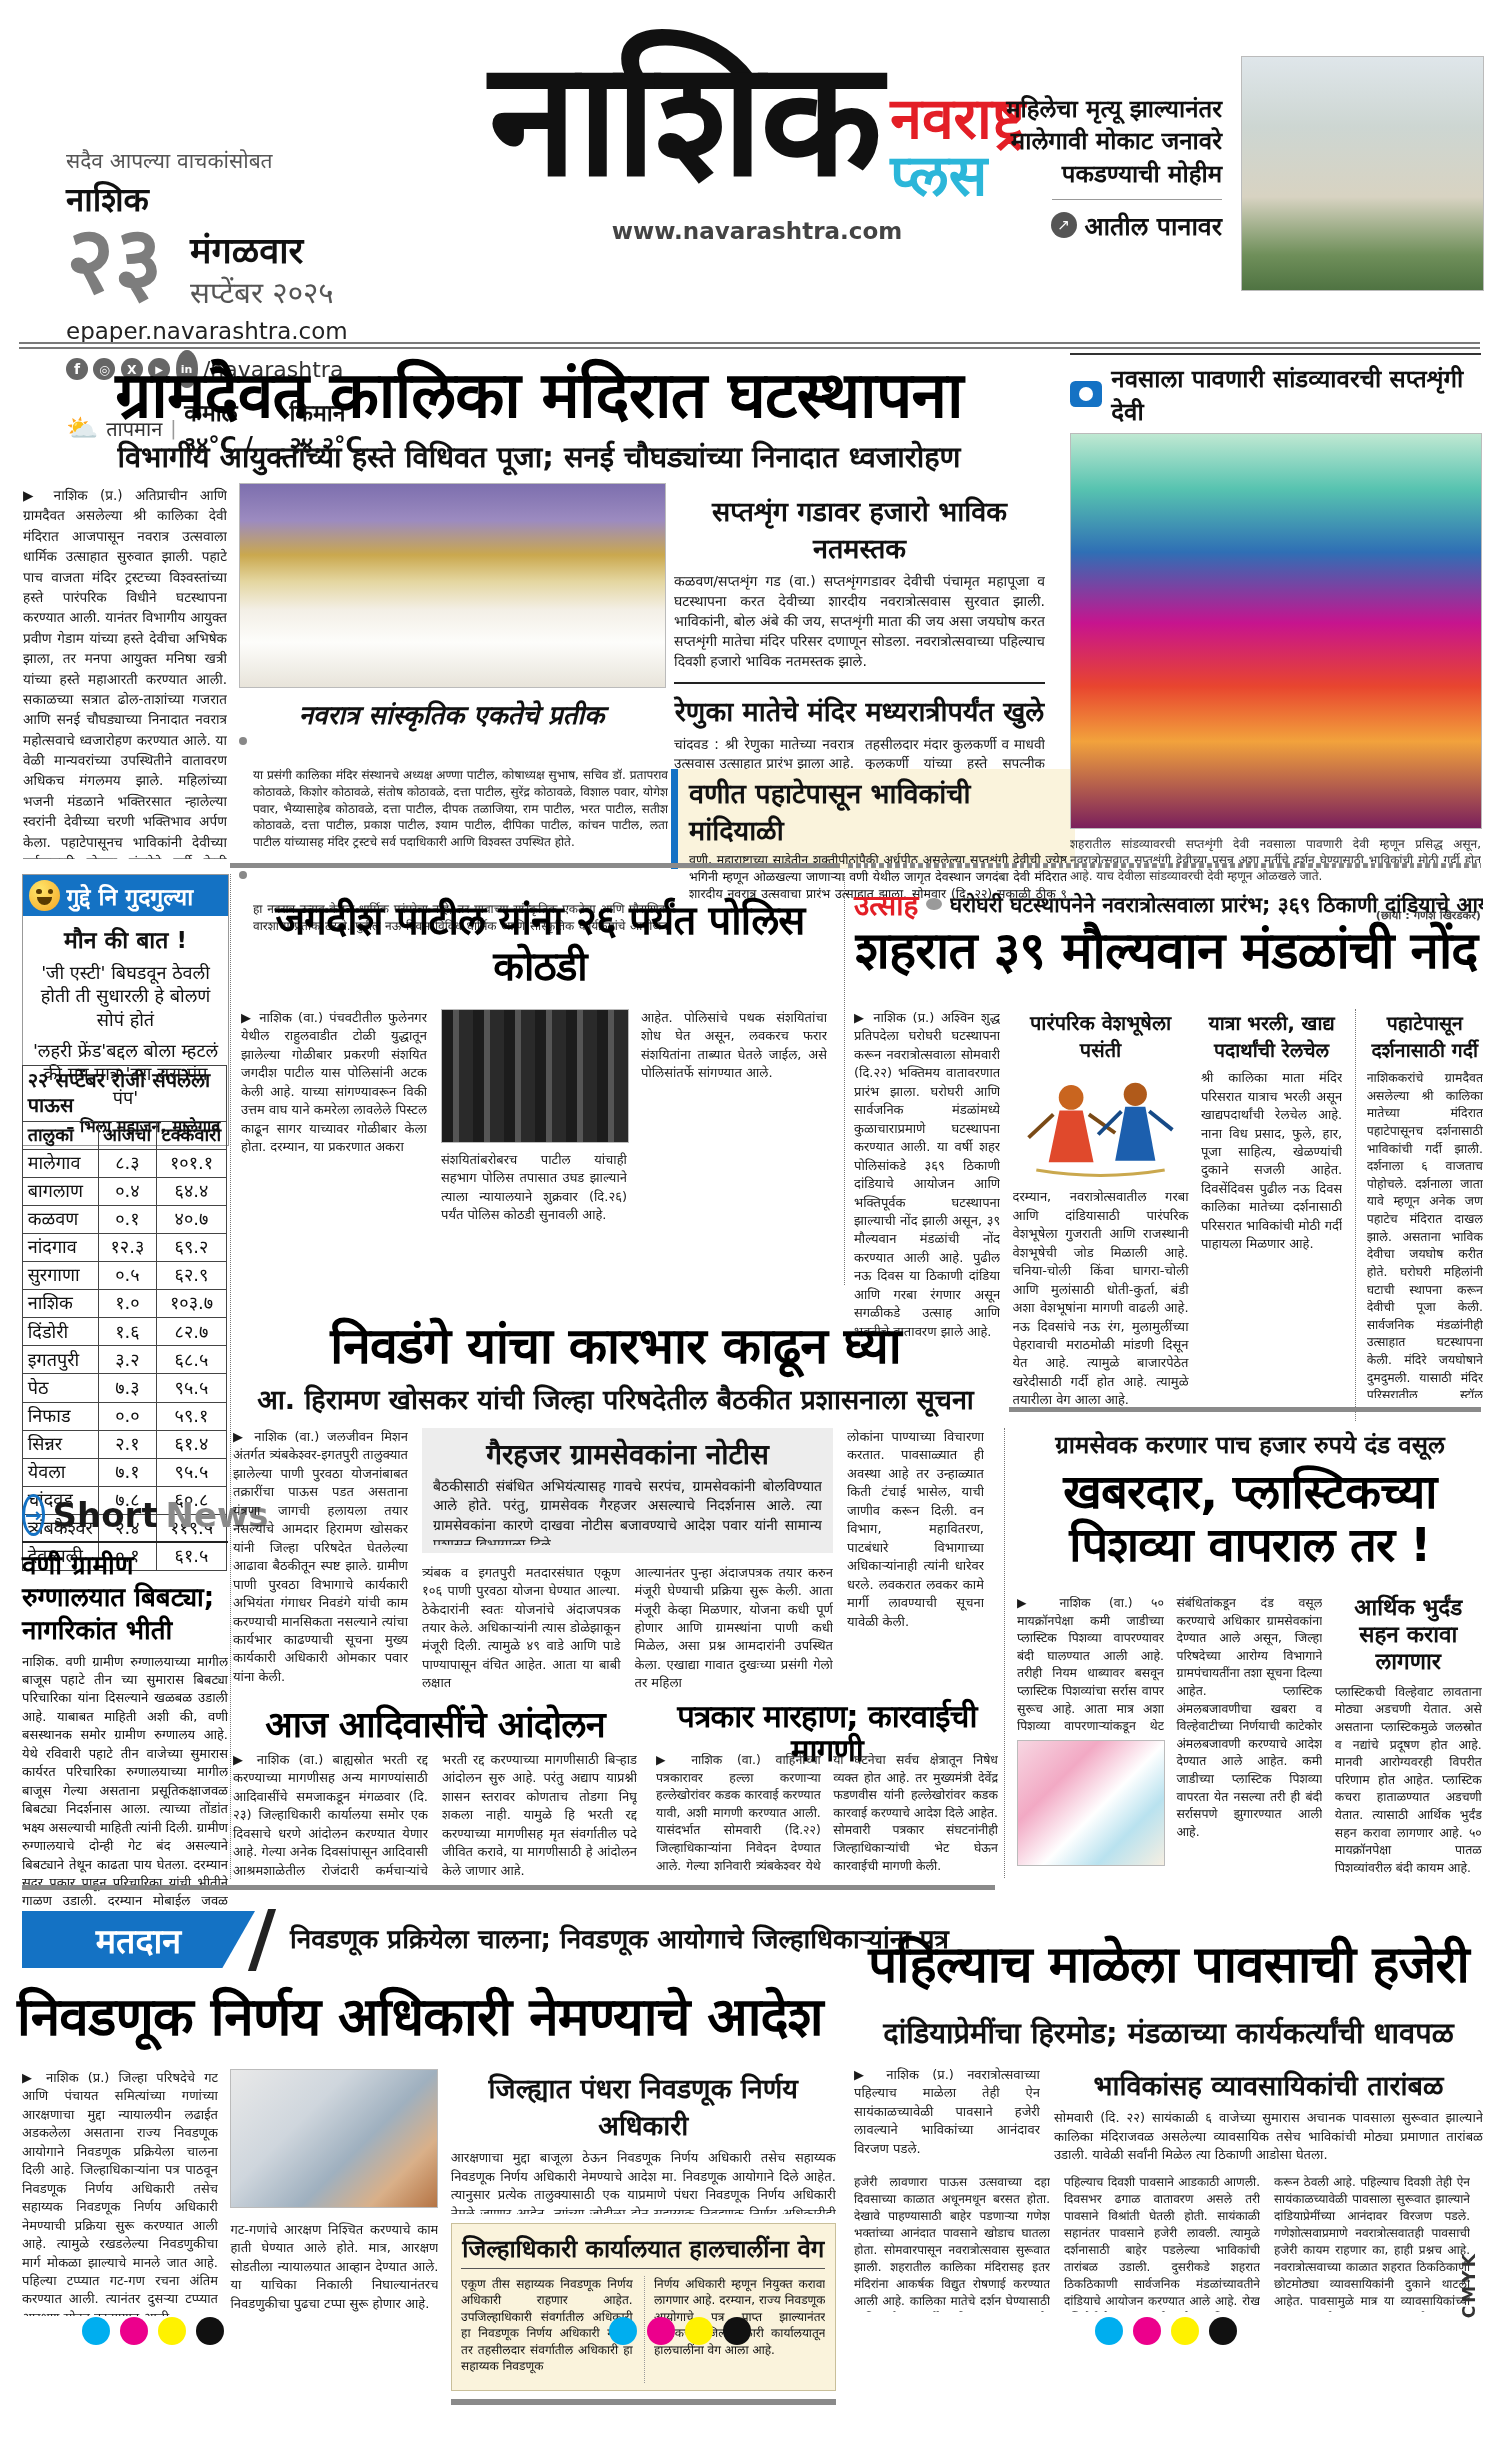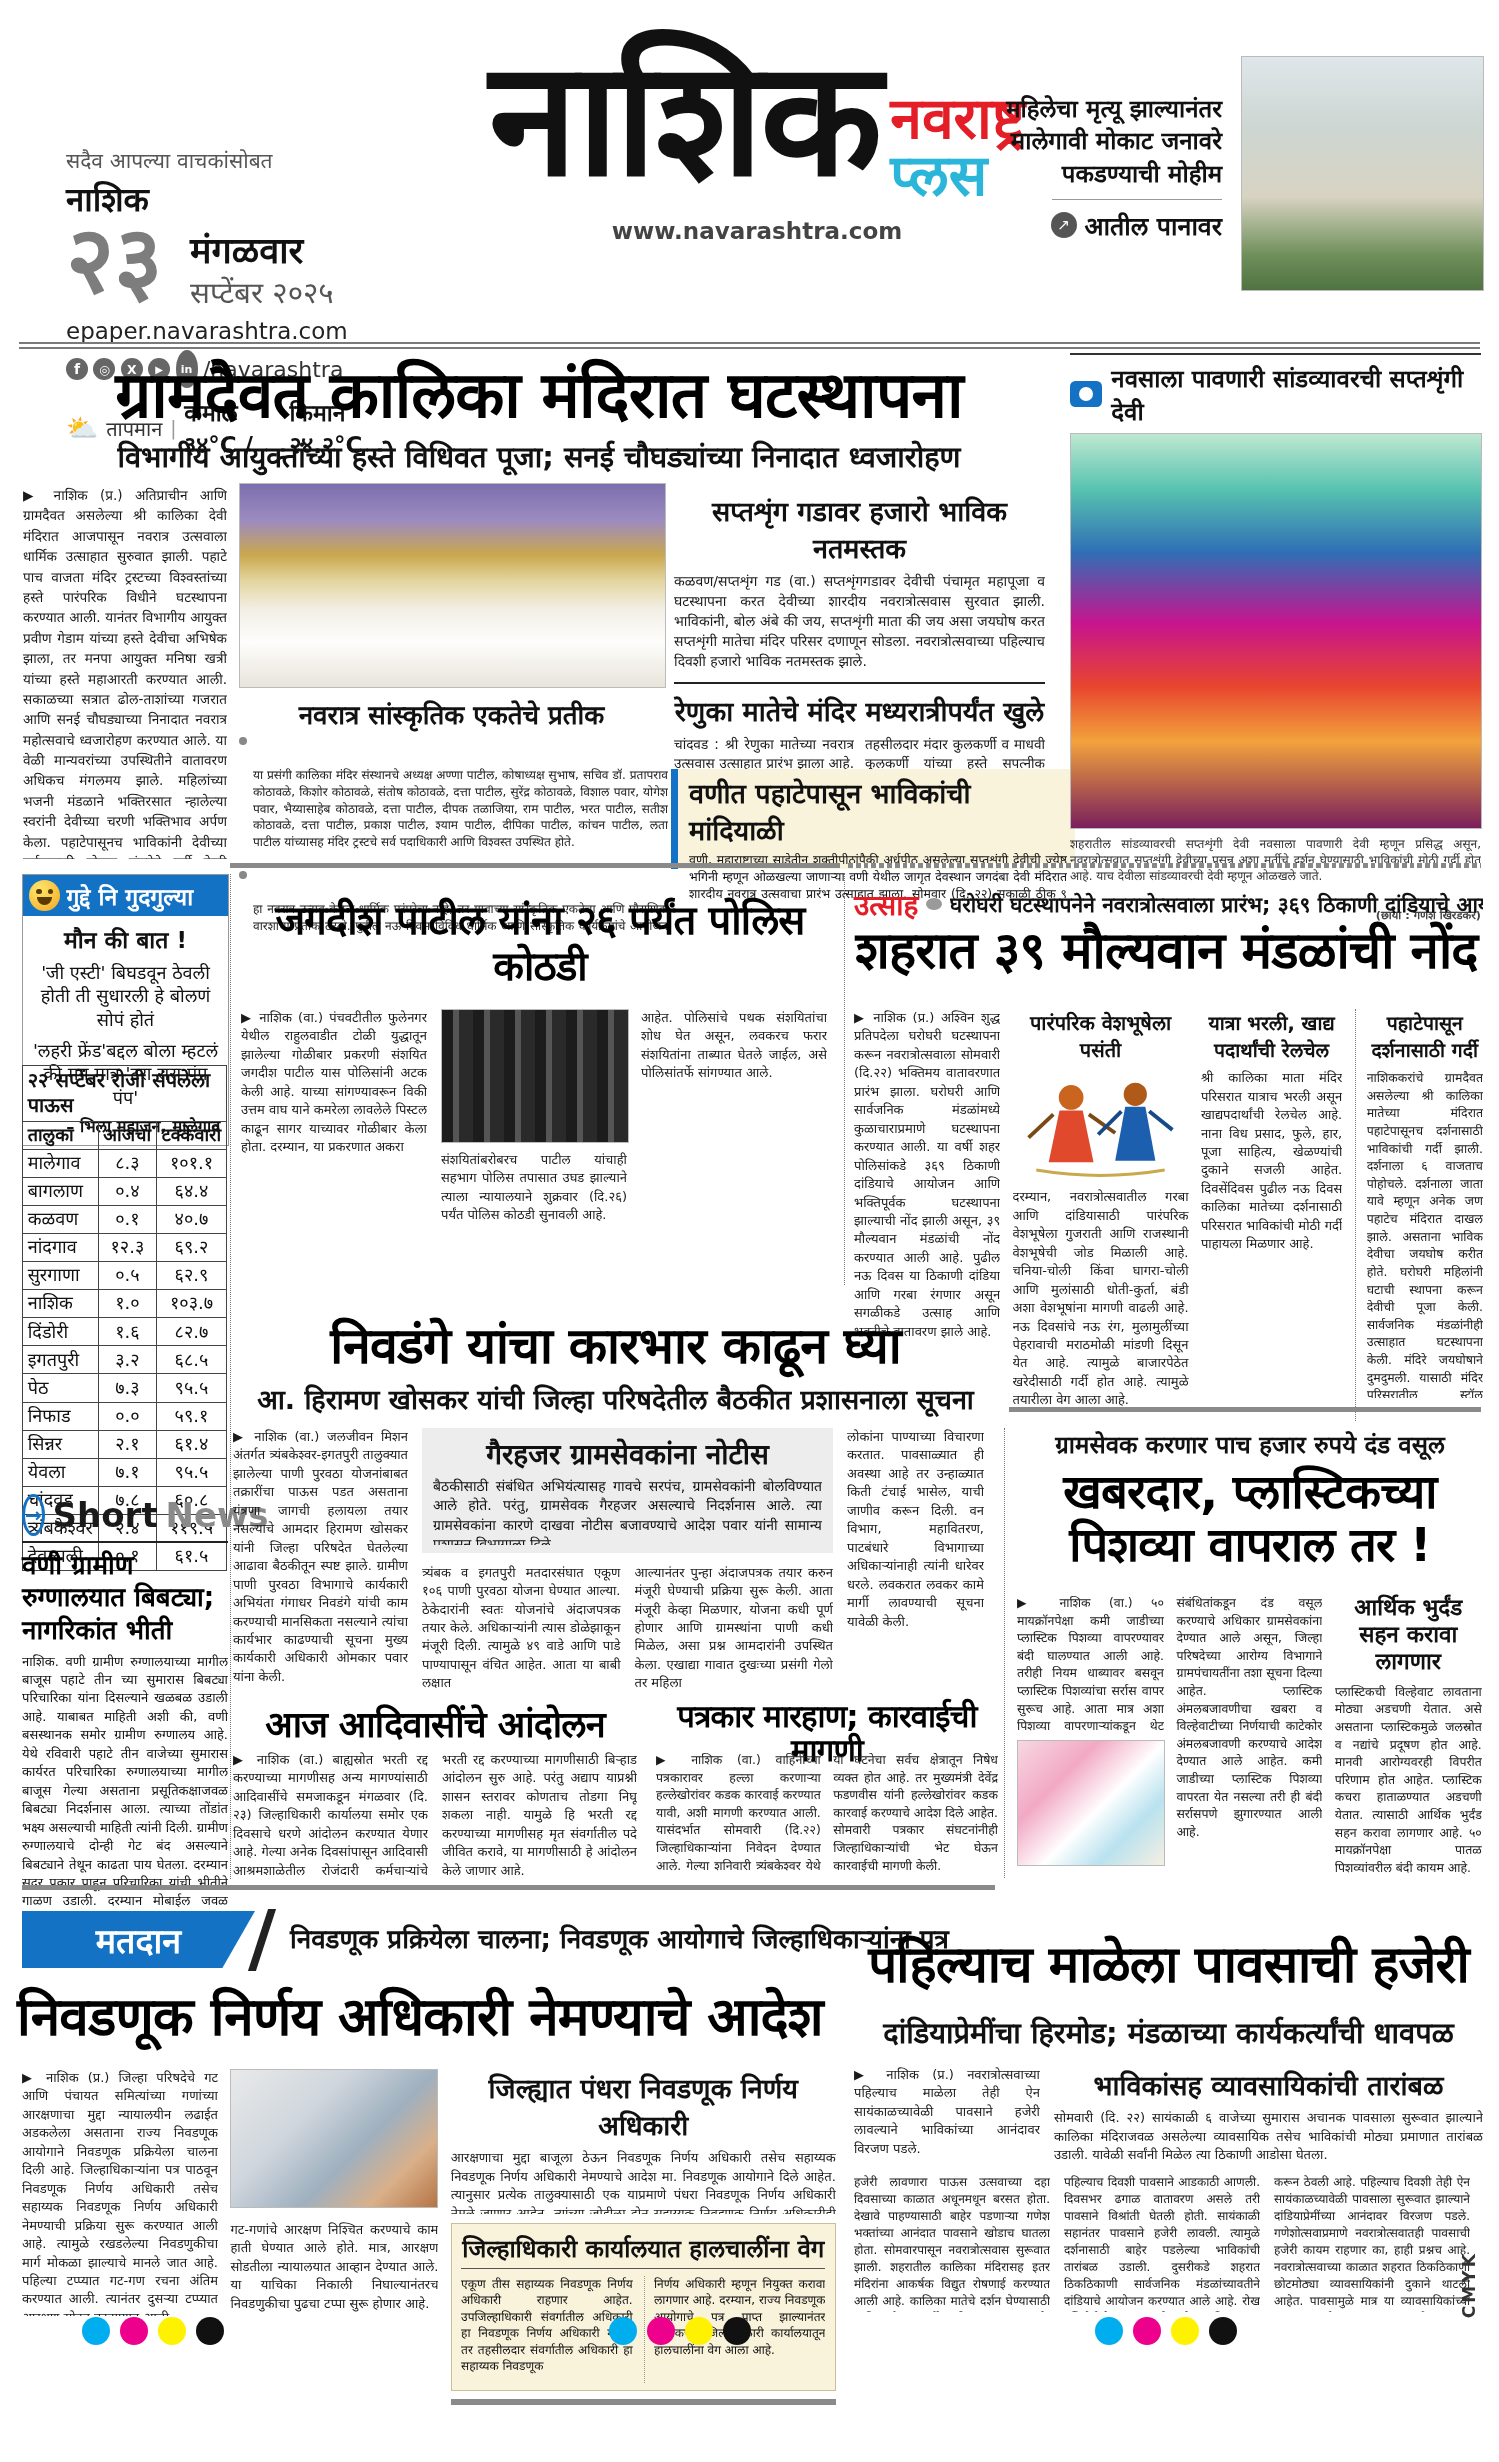--- a/index.html
+++ b/index.html
@@ -87,21 +87,21 @@
   <div class="abs photo ph-bldg" style="left:1241px;top:56px;width:241px;height:233px;"></div>
 
   <div class="abs dbl-rule" style="left:19.4px;top:342px;width:1461px;"></div>
 
   <div class="abs c headline" style="left:23px;top:363px;width:1032px;font-size:64px;line-height:1.0;">ग्रामदैवत कालिका मंदिरात घटस्थापना</div>
   <div class="abs c b" style="left:23px;top:436px;width:1032px;font-size:29px;">विभागीय आयुक्तांच्या हस्ते विधिवत पूजा; सनई चौघड्यांच्या निनादात ध्वजारोहण</div>
 
   <div class="abs j body-txt clip" style="left:23px;top:485px;width:204px;height:374px;font-size:13.6px;line-height:1.5;">▶ नाशिक (प्र.) अतिप्राचीन आणि ग्रामदैवत असलेल्या श्री कालिका देवी मंदिरात आजपासून नवरात्र उत्सवाला धार्मिक उत्साहात सुरुवात झाली. पहाटे पाच वाजता मंदिर ट्रस्टच्या विश्वस्तांच्या हस्ते पारंपरिक विधीने घटस्थापना करण्यात आली. यानंतर विभागीय आयुक्त प्रवीण गेडाम यांच्या हस्ते देवीचा अभिषेक झाला, तर मनपा आयुक्त मनिषा खत्री यांच्या हस्ते महाआरती करण्यात आली. सकाळच्या सत्रात ढोल-ताशांच्या गजरात आणि सनई चौघड्याच्या निनादात नवरात्र महोत्सवाचे ध्वजारोहण करण्यात आले. या वेळी मान्यवरांच्या उपस्थितीने वातावरण अधिकच मंगलमय झाले. महिलांच्या भजनी मंडळाने भक्तिरसात न्हालेल्या स्वरांनी देवीच्या चरणी भक्तिभाव अर्पण केला. पहाटेपासूनच भाविकांनी देवीच्या दर्शनासाठी मोठ्या संख्येने गर्दी केली होती. भक्तांच्या जयघोषाने संपूर्ण परिसर नवरात्रमय झाला होता.</div>
 
   <div class="abs photo ph-lead" style="left:239px;top:483px;width:425px;height:203px;"></div>
-  <div class="abs c b" style="left:239px;top:696px;width:425px;font-size:26px;">नवरात्र सांस्कृतिक एकतेचे प्रतीक</div>
+  <div class="abs c b" style="left:239px;top:696px;width:425px;font-size:26px;font-style:italic;">नवरात्र सांस्कृतिक एकतेचे प्रतीक</div>
 
   <div class="abs" style="left:239px;top:731px;width:429px;">
     <div style="display:flex;gap:6.2px;margin-bottom:6.2px;">
       <span style="flex:0 0 7.8px;width:7.8px;height:7.8px;border-radius:50%;background:#888;margin-top:6.2px;"></span>
       <span class="j small-txt clip" style="height:92px;font-size:12px;">या प्रसंगी कालिका मंदिर संस्थानचे अध्यक्ष अण्णा पाटील, कोषाध्यक्ष सुभाष, सचिव डॉ. प्रतापराव कोठावळे, किशोर कोठावळे, संतोष कोठावळे, दत्ता पाटील, सुरेंद्र कोठावळे, विशाल पवार, योगेश पवार, भैय्यासाहेब कोठावळे, दत्ता पाटील, दीपक तळाजिया, राम पाटील, भरत पाटील, सतीश कोठावळे, दत्ता पाटील, प्रकाश पाटील, श्याम पाटील, दीपिका पाटील, कांचन पाटील, लता पाटील यांच्यासह मंदिर ट्रस्टचे सर्व पदाधिकारी आणि विश्वस्त उपस्थित होते.</span>
     </div>
     <div style="display:flex;gap:6.2px;">
       <span style="flex:0 0 7.8px;width:7.8px;height:7.8px;border-radius:50%;background:#888;margin-top:6.2px;"></span>
       <span class="j small-txt clip" style="height:33px;font-size:12px;">हा नवरात्र उत्सव केवळ धार्मिक परंपरेचा नव्हे, तर गावाच्या सांस्कृतिक एकतेचा आणि पौराणिक वारशाचा प्रतीक ठरतो. पुढील नऊ दिवस विविध धार्मिक आणि सांस्कृतिक कार्यक्रमांचे आयोजन करण्यात आले आहे.</span>
     </div>

